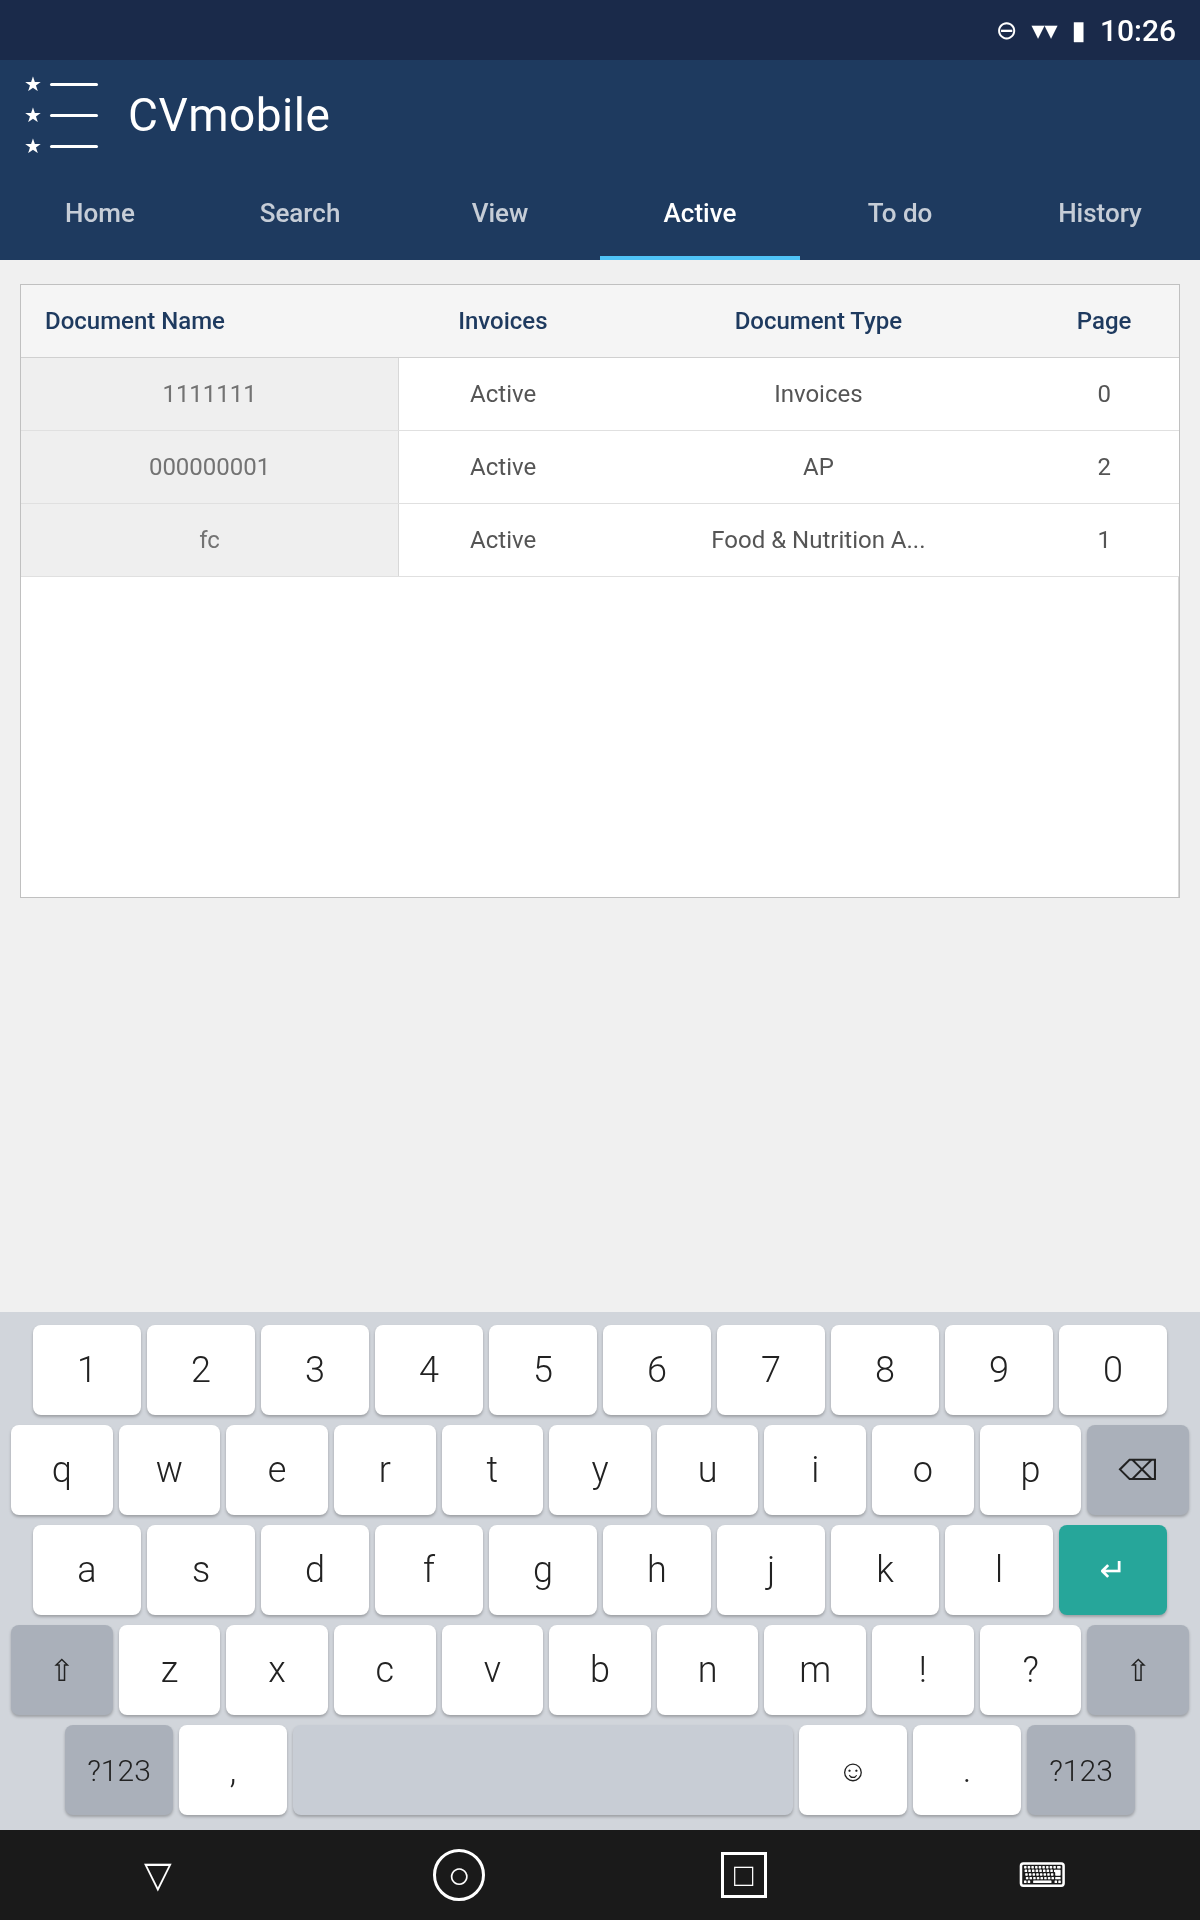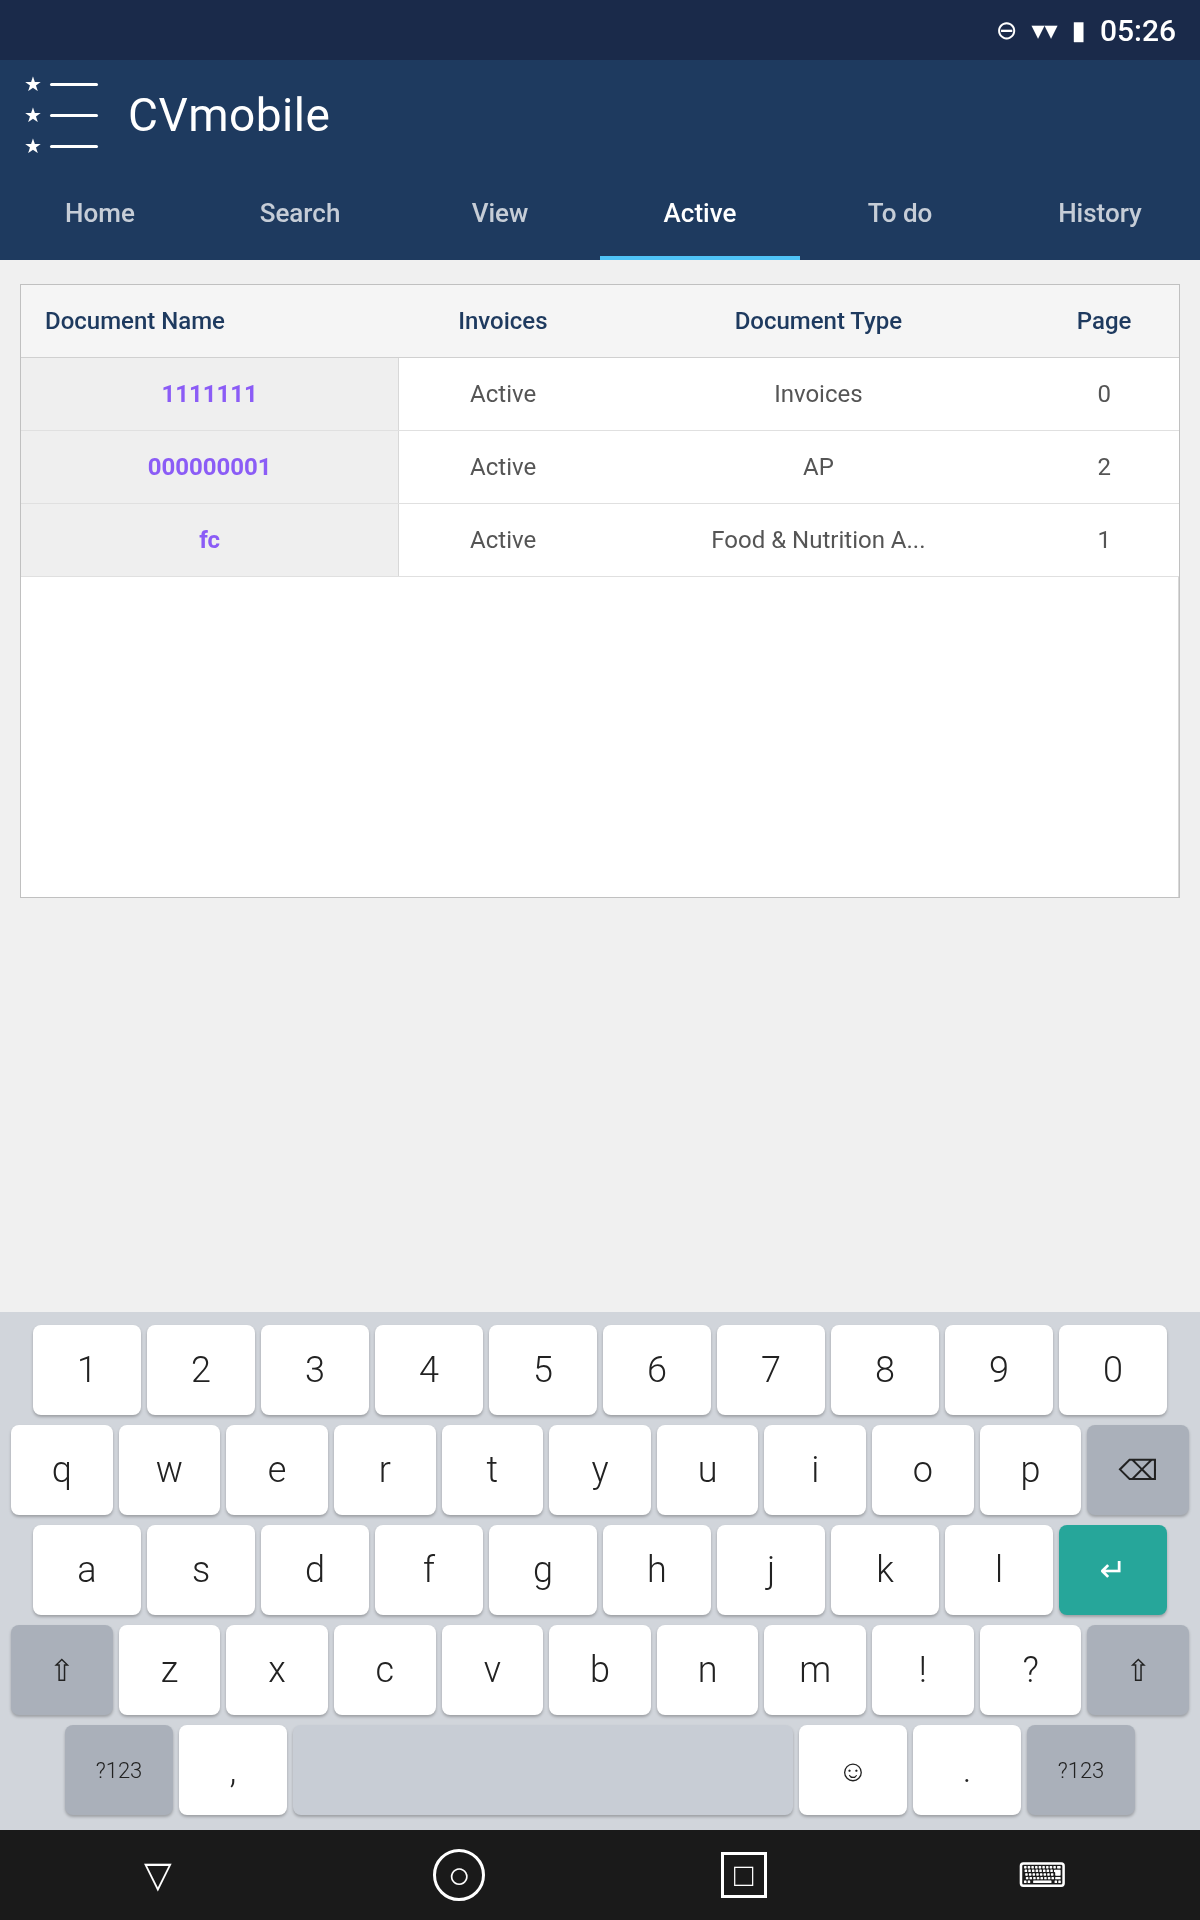--- a/index.html
+++ b/index.html
@@ -127,22 +127,22 @@
     .table td {
       padding: 22px 16px;
       font-size: 24px;
       color: #555;
       border-bottom: 1px solid #e0e0e0;
       text-align: center;
     }
     .table td:first-child {
       background: #efefef;
       text-align: center;
-      font-weight: 700;
-      color: #8b5cf6;
+      font-weight: 400;
+      color: #737373;
       border-right: 1px solid #d8d8d8;
     }
     .table tbody tr:last-child td {
       border-bottom: 1px solid #d0d0d0;
     }
 
     
     .keyboard {
       background: #d1d5db;
       padding: 10px 0 0 0;
@@ -180,21 +180,21 @@
     .key.action {
       background: #26a69a;
       color: white;
     }
     .key.space {
       flex: 5;
       max-width: 500px;
       background: #d0d0d0;
     }
     .key.small-text {
-      font-size: 22px;
+      font-size: 30px;
     }
 
     
     .bottom-nav {
       background: #1a1a1a;
       height: 90px;
       display: flex;
       align-items: center;
       justify-content: space-around;
     }
@@ -210,21 +210,21 @@
     }
   </style>
 </head>
 <body>
 
 <div class="status-bar">
   <div style="display:flex;align-items:center;gap:14px;">
     <span style="color:white;font-size:26px;">⊖</span>
     <span style="color:white;font-size:26px;">▾▾</span>
     <span style="color:white;font-size:26px;">▮</span>
-    <span style="color:white;font-size:30px;font-weight:500;">05:26</span>
+    <span style="color:white;font-size:30px;font-weight:500;">10:26</span>
   </div>
 </div>
 
 <div class="app-bar">
   <div class="app-bar-menu">
     <div class="menu-star-line">
       <span class="menu-star">★</span>
       <div class="menu-line"></div>
     </div>
     <div class="menu-star-line">

